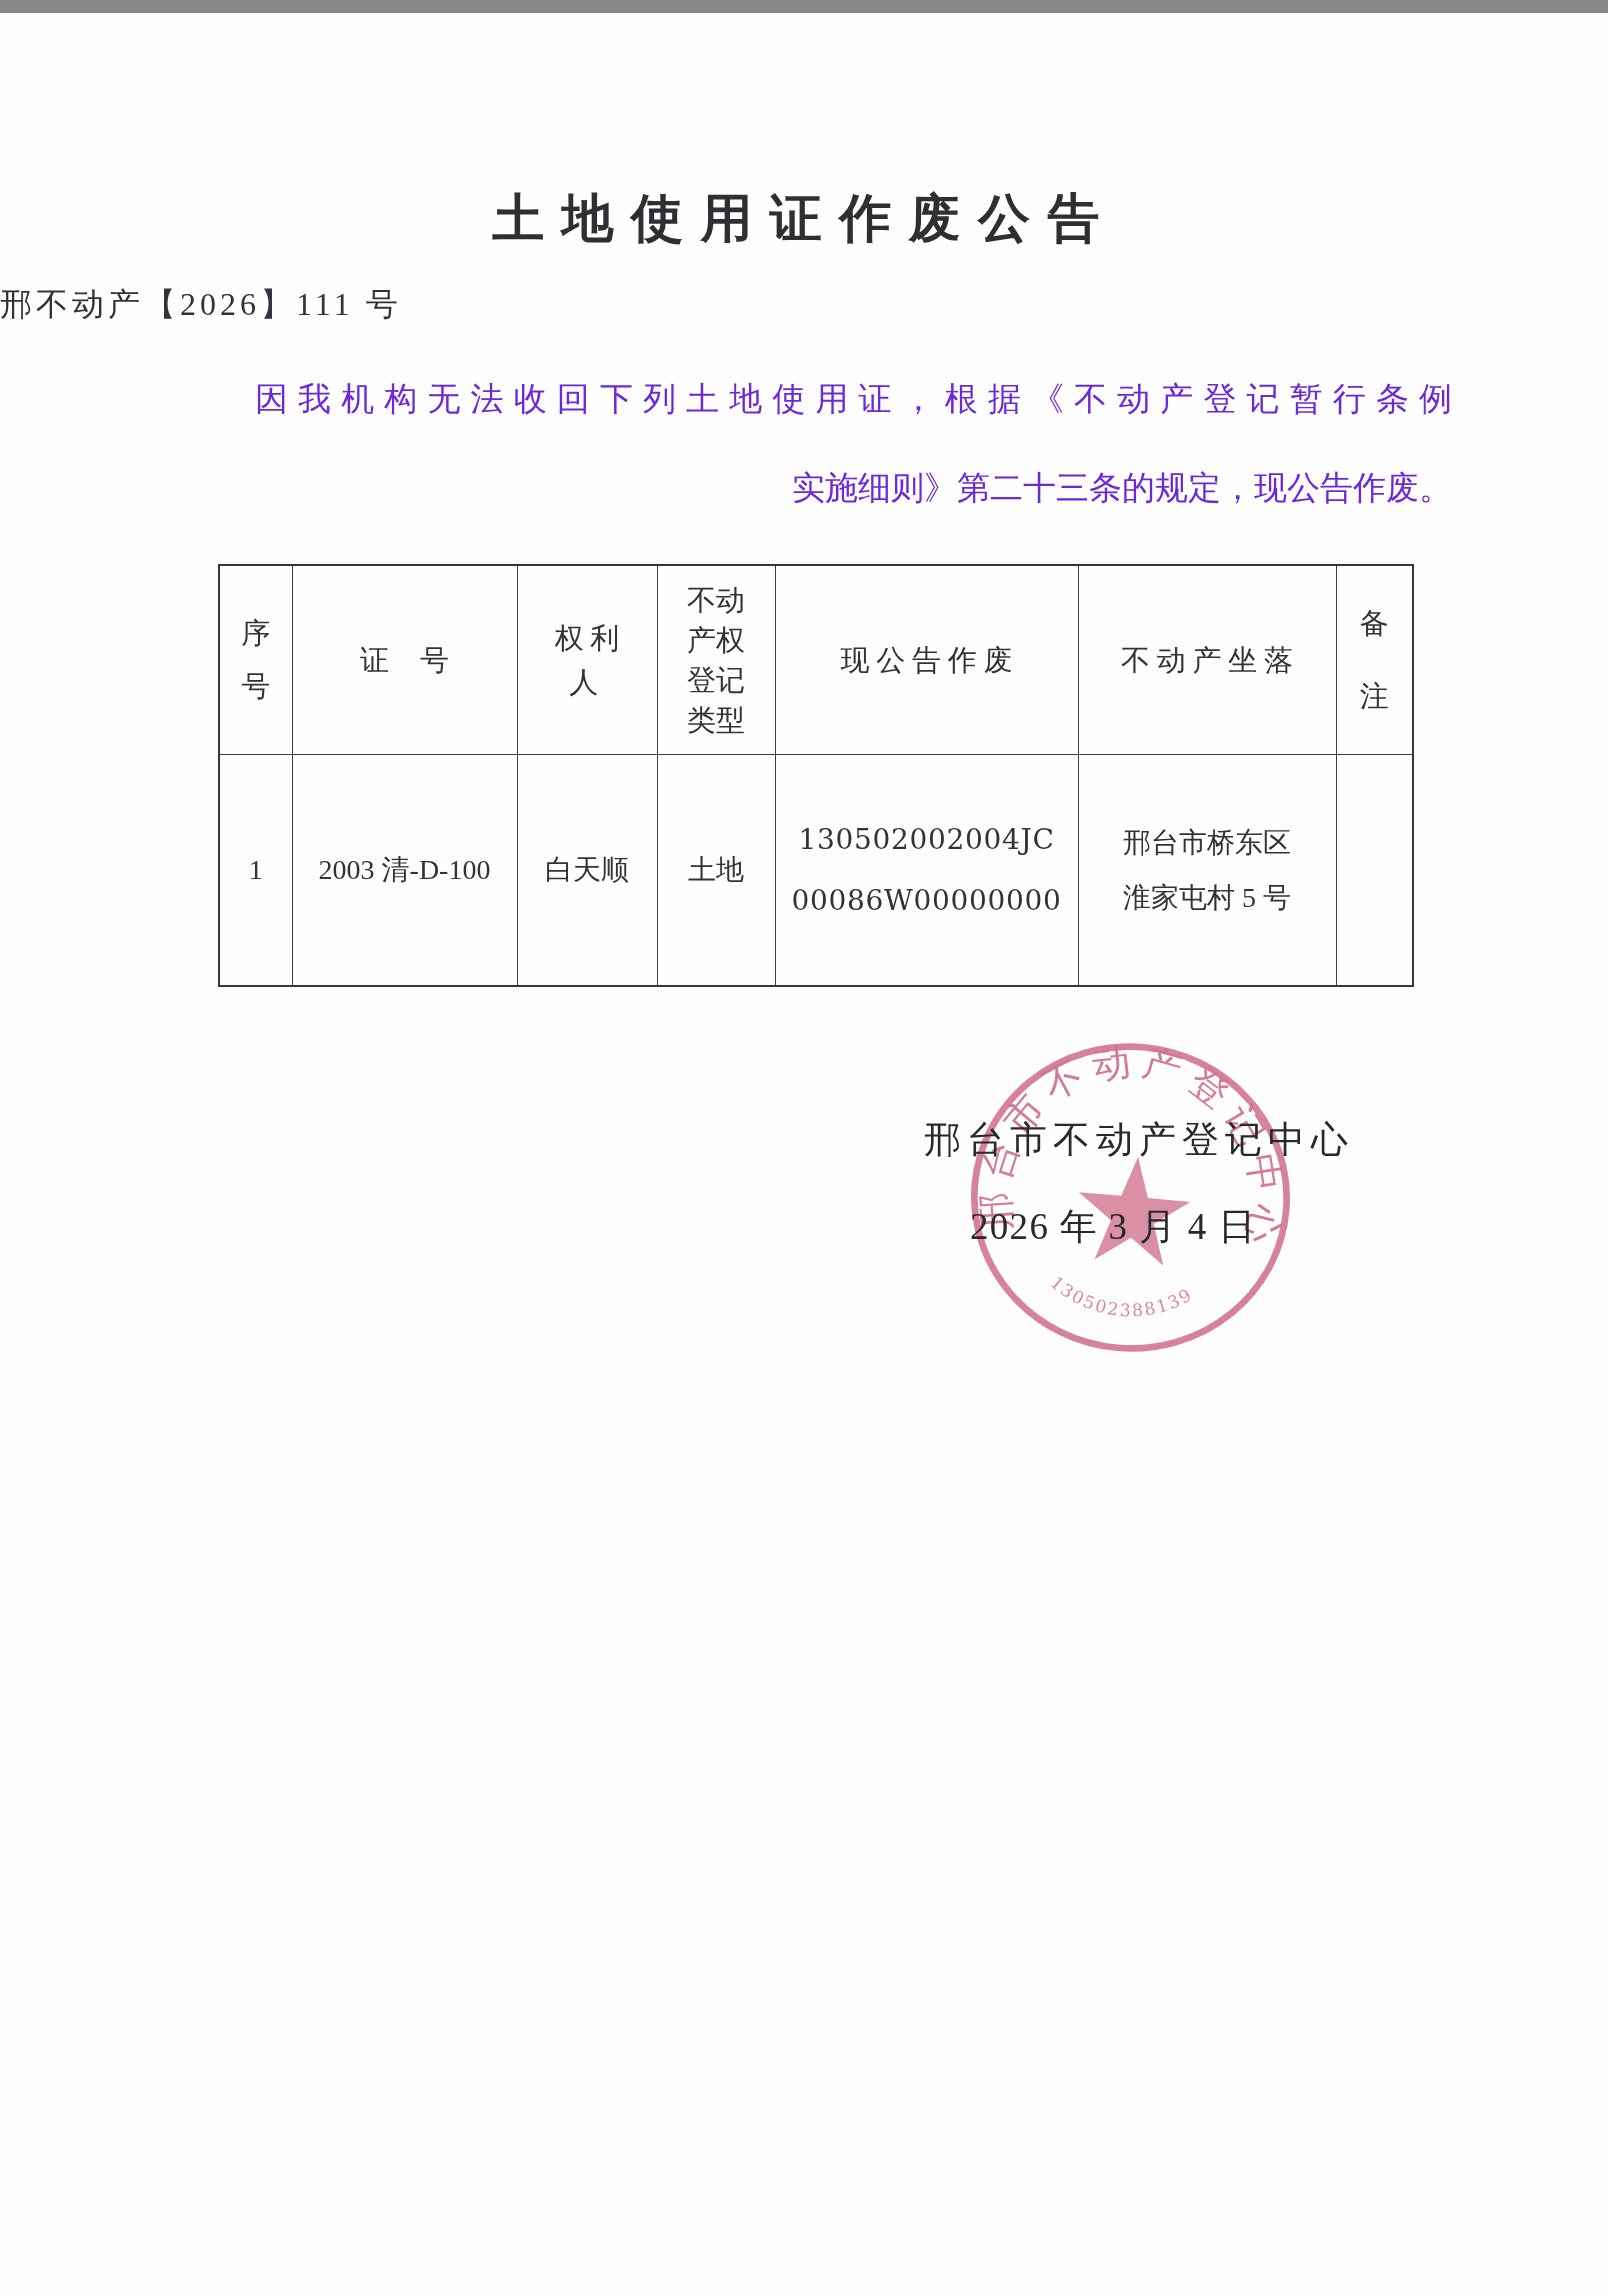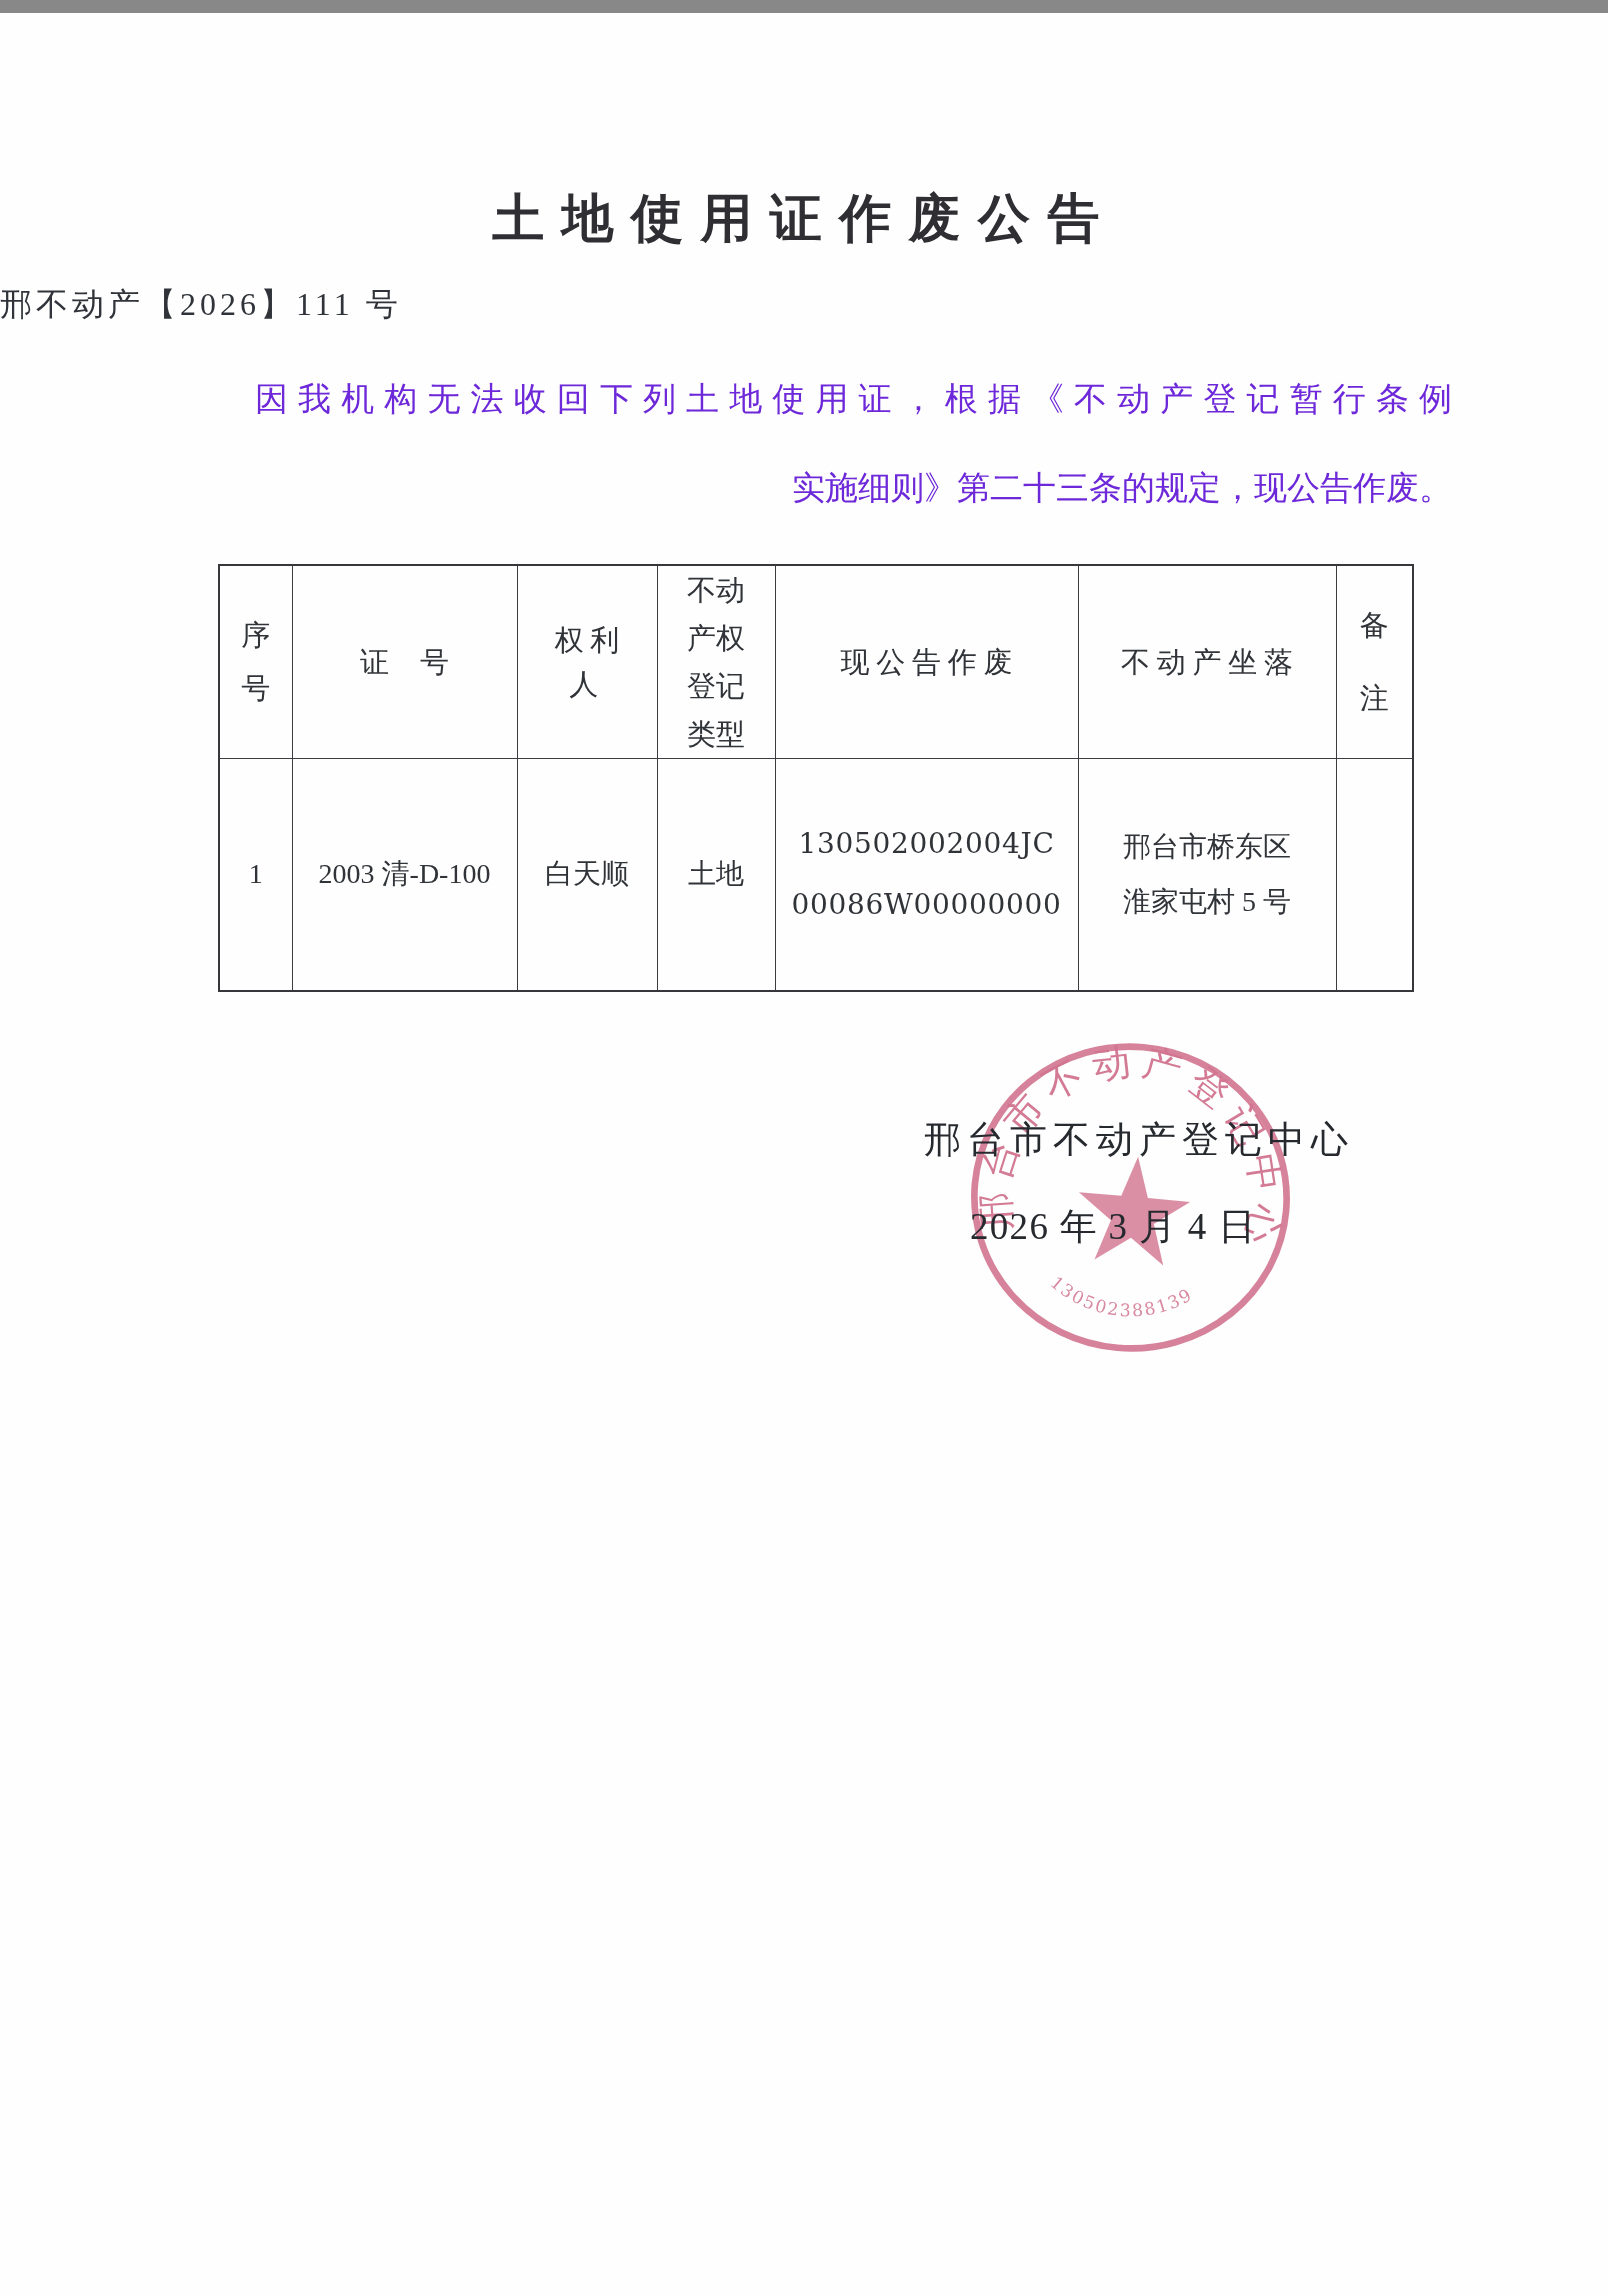--- a/index.html
+++ b/index.html
@@ -65,21 +65,21 @@
     vertical-align: middle;
     font-weight: normal;
     padding: 13px;
   }
   .cert-table { border: 2px solid #37373b; }
   .cert-table tr.header-row { height: 189px; }
   .cert-table tr.data-row { height: 232px; }
   .cert-table th { font-size: 29px; line-height: 44px; letter-spacing: 6.7px; text-indent: 6.7px; }
   th.th-seq      { letter-spacing: 0; text-indent: 0; padding: 0 18.7px; line-height: 53px; }
   th.th-certno   { letter-spacing: 31px; text-indent: 31px; }
-  th.th-regtype  { letter-spacing: 0; text-indent: 0; padding: 0 20px; line-height: 48px; }
+  th.th-regtype  { letter-spacing: 0; text-indent: 0; padding: 0 20px; line-height: 40px; }
   th.th-remark   { letter-spacing: 0; text-indent: 0; padding: 0 18.7px; line-height: 73px; }
   td.td-certno   { white-space: nowrap; }
   td.td-unitno {
     font-family: "DejaVu Serif", serif;
     word-break: break-all;
     padding: 0 14px;
     line-height: 61px;
     letter-spacing: 0.7px;
   }
   td.td-location { padding: 9px 35px; line-height: 55px; }

